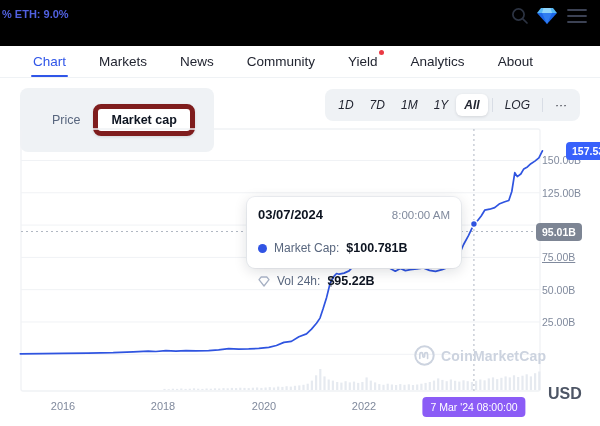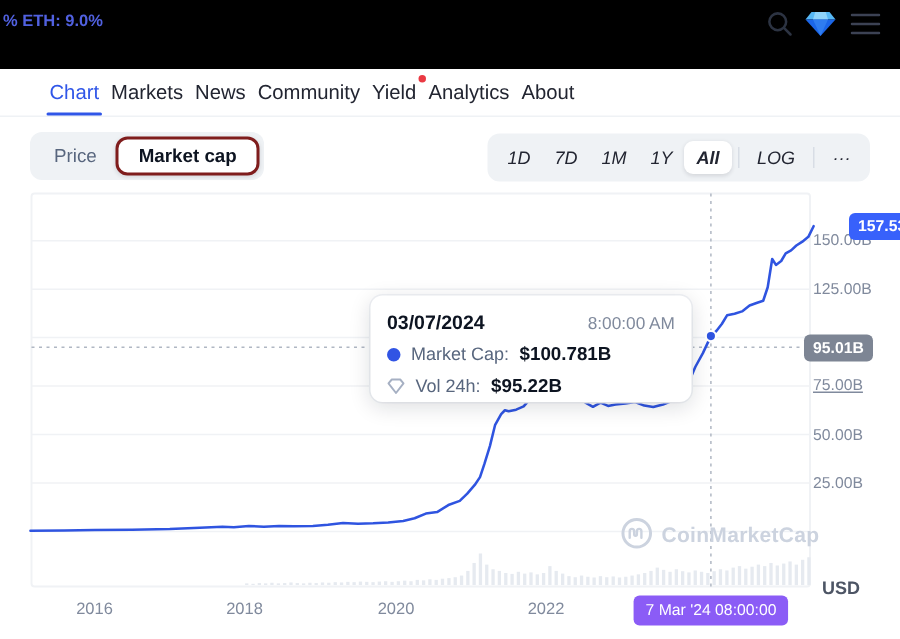--- a/index.html
+++ b/index.html
@@ -10,57 +10,57 @@
     -webkit-font-smoothing:antialiased;
   }
   .abs{position:absolute;}
 
   
   #topbar{left:0;top:0;width:600px;height:46px;border-bottom:1px solid #f0f2f5;background:#000000;}
   #eth-dom{left:2px;top:8px;font-size:11px;font-weight:bold;color:#5161e0;}
   .topicon{top:5px;width:22px;height:22px;display:flex;align-items:center;justify-content:center;cursor:pointer;}
 
   
-  #tabbar{left:0;top:46px;width:600px;height:32px;border-bottom:1px solid #eff2f5;background:#fff;display:flex;align-items:center;gap:8px;padding-left:33px;box-sizing:border-box;text-align:center;}
+  #tabbar{left:0;top:46px;width:600px;height:32px;border-bottom:1px solid #eff2f5;background:#fff;display:flex;align-items:center;gap:33px;padding-left:33px;box-sizing:border-box;text-align:center;}
   .tab{position:relative;font-size:13.5px;font-weight:500;color:#222531;cursor:pointer;height:31px;line-height:31px;}
   .tab.active{color:#3056e8;}
   .tab.active:after{content:"";position:absolute;left:-2px;right:-2px;bottom:0;height:2px;background:#3056e8;border-radius:2px;}
   .tab .reddot{position:absolute;top:4px;right:-6px;width:5px;height:5px;border-radius:50%;background:#ea3943;}
 
   
-  .seg-group{background:#eff2f5;border-radius:8px;display:flex;align-items:center;padding:3px;height:26px;box-sizing:content-box;}
+  .seg-group{background:#eff2f5;border-radius:8px;display:flex;align-items:center;padding:19px;height:26px;box-sizing:content-box;}
   #metric-toggle{left:20px;top:88px;}
   #range-group{right:20px;top:89px;padding:3px 5px;font-style:italic;}
   .seg-item{font-size:12.5px;color:#58667e;padding:4px 13px;border-radius:8px;cursor:pointer;white-space:nowrap;}
-  .seg-item.active{background:#fff;color:#0d1421;font-weight:bold;box-shadow:0 1px 3px rgba(13,20,33,.12);border:2px solid #7f1d1d;}
+  .seg-item.active{background:#fff;color:#0d1421;font-weight:bold;box-shadow:0 1px 3px rgba(13,20,33,.12);border:5px solid #7f1d1d;}
   .rng-item{font-size:12px;font-weight:500;color:#222531;padding:4px 8px;border-radius:6px;cursor:pointer;}
   .rng-item.active{background:#fff;font-weight:bold;box-shadow:0 1px 3px rgba(13,20,33,.12);}
   .rng-div{width:1px;height:14px;background:#d8dde5;margin:0 4px;}
 
   
   #chart-svg{left:0;top:0;pointer-events:none;}
   .ylab{position:absolute;left:542px;font-size:10.5px;color:#808a9d;white-space:nowrap;}
   .xlab{position:absolute;top:400px;font-size:11px;color:#808a9d;transform:translateX(-50%);}
   .price-badge{position:absolute;color:#fff;font-size:10.5px;font-weight:bold;border-radius:4px;padding:3px 6px;white-space:nowrap;z-index:5;}
   #badge-last{left:566px;background:#3861fb;}
   #badge-cross-y{left:536px;background:#7d8594;}
   #badge-cross-x{background:#8b5cf6;top:397px;transform:translateX(-50%);padding:4px 8px;font-weight:normal;font-size:10.5px;z-index:5;}
-  #usd-label{left:548px;top:385px;font-size:12px;font-weight:bold;color:#4d5565;}
+  #usd-label{left:548px;top:385px;font-size:16px;font-weight:bold;color:#4d5565;}
 
   
   #watermark{left:414px;top:345px;display:flex;align-items:center;gap:6px;color:#ccd3df;z-index:1;}
   #watermark .wm-text{font-size:14px;font-weight:600;letter-spacing:.2px;}
 
   
   #tooltip{left:247px;top:197px;width:214px;height:71px;background:#fff;border-radius:8px;
     box-shadow:0 3px 14px rgba(13,20,33,.14),0 0 0 1px #f2f4f7;z-index:6;padding:10px 11px;box-sizing:border-box;}
   #tt-head{display:flex;justify-content:space-between;align-items:baseline;}
   #tt-date{font-size:13px;font-weight:bold;color:#0d1421;}
   #tt-time{font-size:11.5px;color:#808a9d;}
-  .tt-row{display:flex;align-items:center;gap:7px;margin-top:7px;}
+  .tt-row{display:flex;align-items:center;gap:7px;margin-top:19px;}
   .tt-label{font-size:12px;color:#58667e;}
   .tt-val{font-size:12.5px;font-weight:bold;color:#0d1421;}
   .tt-dot{width:9px;height:9px;border-radius:50%;background:#3154e4;flex:none;}
 </style>
 </head>
 <body>
 
 <div class="abs" id="topbar">
   <span class="abs" id="eth-dom">% ETH: 9.0%</span>
 

